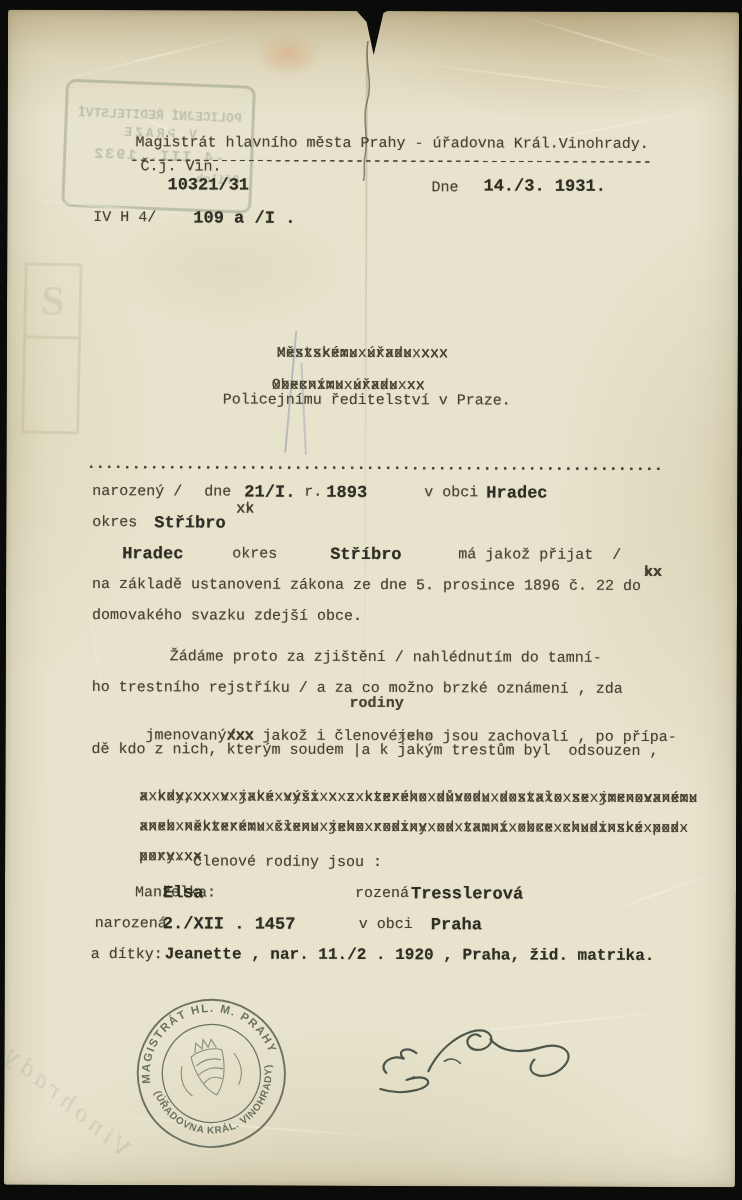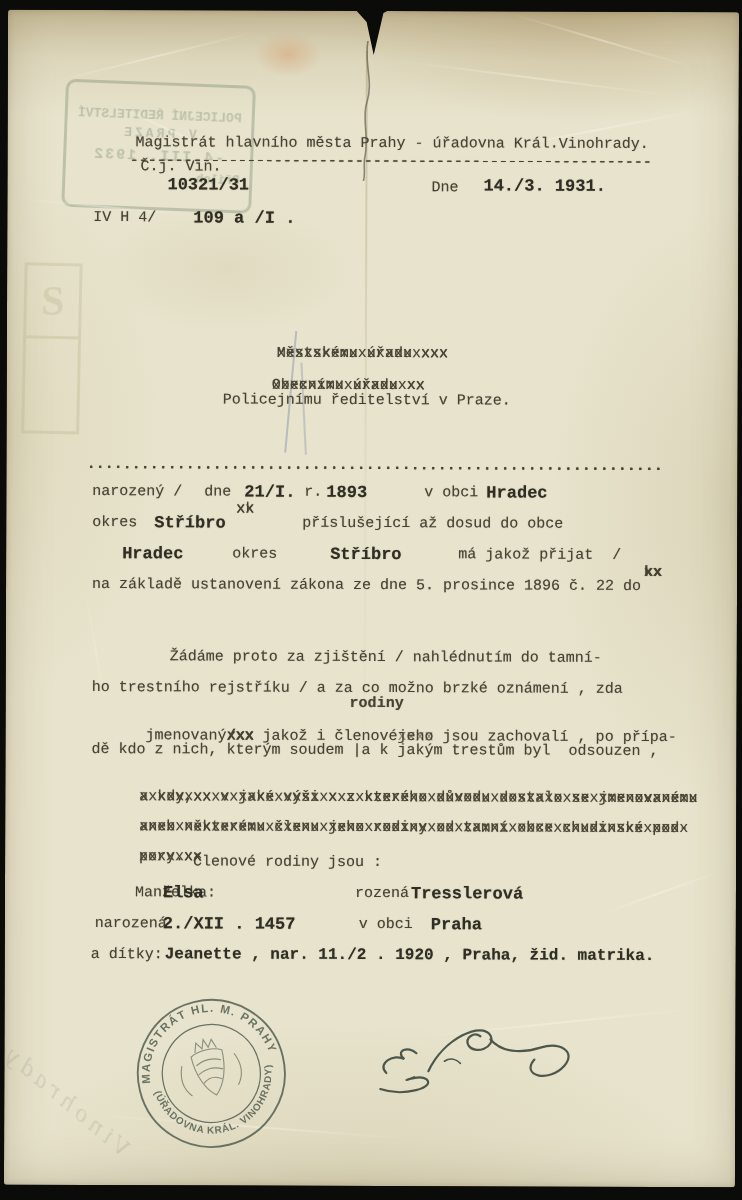--- a/index.html
+++ b/index.html
@@ -146,32 +146,32 @@
     </div>
     <div class="t" style="left:198px;top:473px;">dne</div>
     <div class="v" style="left:238px;top:472px;">21/I.</div>
     <div class="t" style="left:298px;top:473px;">r.</div>
     <div class="v" style="left:320px;top:472px;">1893</div>
     <div class="t" style="left:418px;top:473px;">v obci</div>
     <div class="v" style="left:480px;top:472px;">Hradec</div>
 
     <div class="t" style="left:86px;top:504px;">okres</div>
     <div class="v" style="left:148px;top:503px;">Stříbro</div>
-    <div class="t" style="left:296px;top:504px;">příslušející až dosud do obce</div>
 
     <div class="v" style="left:116px;top:534px;">Hradec</div>
     <div class="t" style="left:226px;top:535px;">okres</div>
     <div class="v" style="left:324px;top:534px;">Stříbro</div>
     <div class="t" style="left:452px;top:535px;">má jakož přijat</div>
     <div class="inline-line heavy" style="left:584px;top:535px;font-weight:bold;">
       <span class="st"><span>kx</span><span class="xo">xxxxxxxxxxxxxxxxxxxxxxxxxxxxxxxxxxxxxxxxxxxxxxxxxxxxxxxxxxxxxxxxxxxxxx</span></span>
     </div>
     <div class="t" style="left:606px;top:535px;">/</div>
 
     <div class="t" style="left:86px;top:566px;">na základě ustanovení zákona ze dne 5. prosince 1896 č. 22 do</div>
+    <div class="t" style="left:86px;top:597px;">domovakého svazku zdejší obce.</div>
 
     <div class="t" style="left:164px;top:638px;">Žádáme proto za zjištění / nahlédnutím do tamní-</div>
     <div class="t" style="left:86px;top:669px;">ho trestního rejstříku / a za co možno brzké oznámení , zda</div>
     <div class="t" style="left:344px;top:684px;font-weight:bold;">rodiny</div>
     <div class="inline-line" style="left:86px;top:700px;">
       <span>jmenovaný</span><span class="st heavy"><span>/xx</span><span class="xo">xxxxxxxxxxxxxxxxxxxxxxxxxxxxxxxxxxxxxxxxxxxxxxxxxxxxxxxxxxxxxxxxxxxxxx</span></span><span> jakož i členové</span><span class="st"><span>jeho</span><span class="xo" style="opacity:.55">xxxxxxxxxxxxxxxxxxxxxxxxxxxxxxxxxxxxxxxxxxxxxxxxxxxxxxxxxxxxxxxxxxxxxx</span></span><span> jsou zachovalí , po přípa-</span>
     </div>
     <div class="t" style="left:86px;top:731px;">dě kdo z nich, kterým soudem |a k jakým trestům byl  odsouzen ,</div>
 
     <div class="inline-line heavy" style="left:80px;top:761px;">

